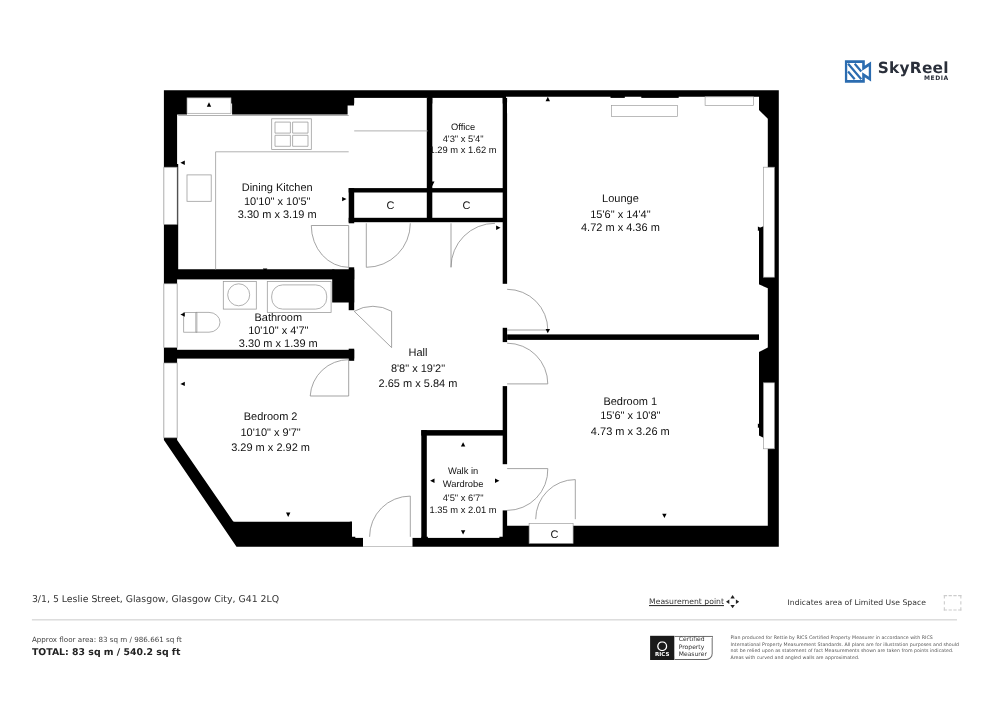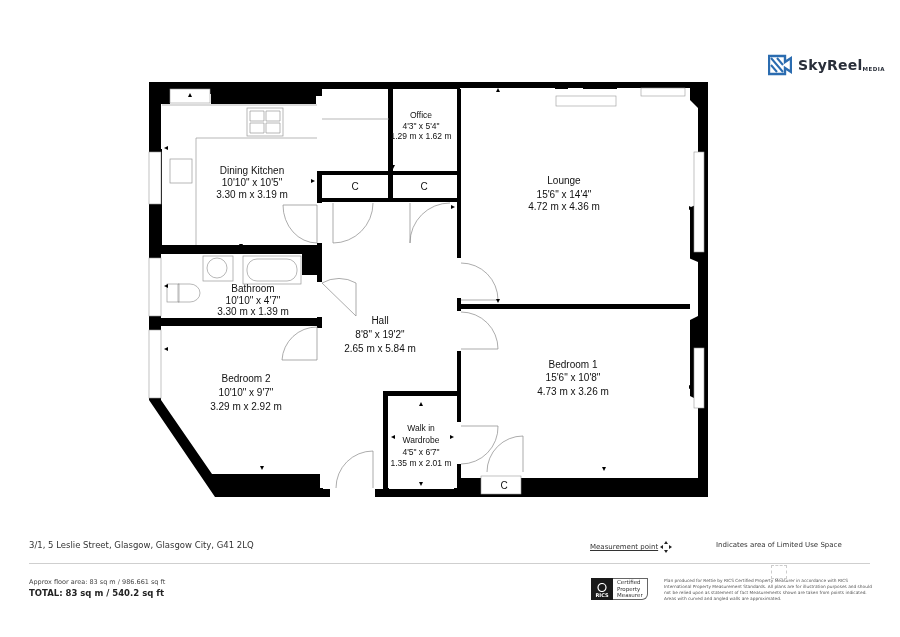--- a/index.html
+++ b/index.html
@@ -1,30 +1,30 @@
 <!DOCTYPE html>
 <html><head>
 <meta charset="utf-8">
 <style>
   html, body { margin: 0; padding: 0; background: #ffffff; }
   body { width: 900px; height: 637px; position: relative; overflow: hidden; font-family: "DejaVu Sans", sans-serif; color: #222; }
   .logo { position: absolute; left: 768px; top: 54px; display: flex; align-items: center; gap: 6px; }
   .logo-mark { width: 24px; height: 22px; }
-  .logo-text { display: flex; flex-direction: row; line-height: 1; }
+  .logo-text { display: flex; flex-direction: column; line-height: 1; }
   .logo-name { font-family: "DejaVu Sans", sans-serif; font-size: 14px; font-weight: bold; color: #2a2f3a; letter-spacing: 0.2px; }
   .logo-sub { font-size: 5.5px; font-weight: bold; color: #2a2f3a; align-self: flex-end; letter-spacing: 0.5px; margin-top: 1px; }
   #plan { position: absolute; left: 0; top: 0; }
   .room-label { font-family: "Liberation Sans", sans-serif; font-size: 10px; fill: #111; text-anchor: middle; }
   .room-label.small { font-size: 8.5px; }
   .address { position: absolute; left: 29px; top: 540px; font-size: 8.5px; color: #333; font-family: "DejaVu Sans", sans-serif; }
   .divider { position: absolute; left: 29px; top: 563px; width: 841px; height: 1px; background: #cfcfcf; }
   .approx { position: absolute; left: 29px; top: 578px; font-size: 6.5px; color: #444; }
   .total { position: absolute; left: 29px; top: 588px; font-size: 8.5px; font-weight: bold; color: #222; }
   .legend-mp { position: absolute; left: 590px; top: 541px; font-size: 7px; color: #333; display: flex; align-items: center; gap: 2px; text-decoration: underline; }
-  .legend-lu { position: absolute; left: 716px; top: 541px; font-size: 7px; color: #333; display: flex; align-items: center; gap: 16px; flex-direction: column; }
+  .legend-lu { position: absolute; left: 716px; top: 541px; font-size: 7px; color: #333; display: flex; align-items: center; gap: 16px; }
   .lu-box { width: 14px; height: 12px; border: 1px dashed #ccc; }
   .rics { position: absolute; left: 591px; top: 578px; display: flex; align-items: center; }
   .rics-black { width: 22px; height: 22px; background: #1a1a1a; color: #fff; font-size: 5px; font-weight: bold; display: flex; flex-direction: column; align-items: center; justify-content: flex-end; padding-bottom: 2px; box-sizing: border-box; }
   .rics-box { height: 22px; border: 1px solid #666; border-left: none; padding: 1px 4px; font-size: 5.5px; line-height: 6.5px; color: #333; display: flex; flex-direction: column; justify-content: center; box-sizing: border-box; border-radius: 0 0 6px 0; }
   .disclaimer { position: absolute; left: 664px; top: 578px; width: 210px; font-size: 4.3px; line-height: 6px; color: #555; }
 </style>
 </head>
 <body>
 
 <div class="logo">

